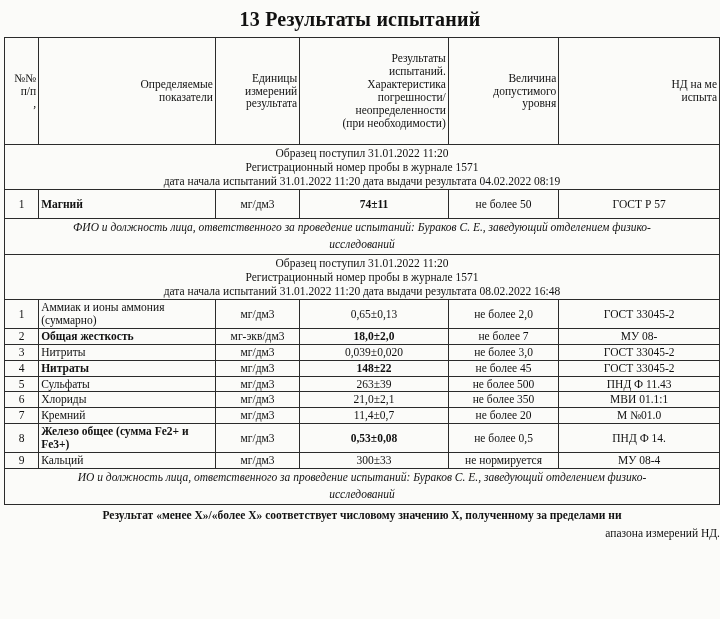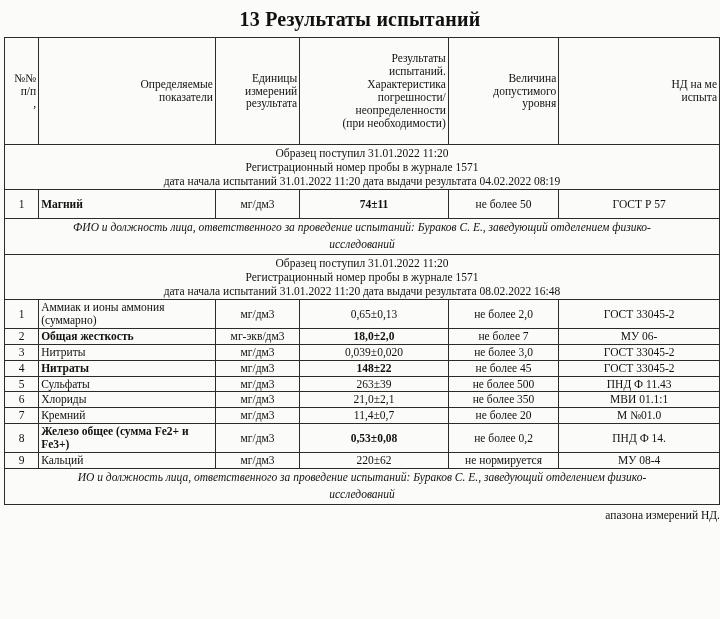--- a/index.html
+++ b/index.html
@@ -193,21 +193,21 @@
         <td class="center">не более 2,0</td>
         <td class="center">ГОСТ 33045-2</td>
       </tr>
 
       <tr>
         <td class="center">2</td>
         <td class="left bold">Общая жесткость</td>
         <td class="center">мг-экв/дм3</td>
         <td class="center bold">18,0±2,0</td>
         <td class="center">не более 7</td>
-        <td class="center">МУ 06-</td>
+        <td class="center">МУ 08-</td>
       </tr>
 
       <tr>
         <td class="center">3</td>
         <td class="left">Нитриты</td>
         <td class="center">мг/дм3</td>
         <td class="center">0,039±0,020</td>
         <td class="center">не более 3,0</td>
         <td class="center">ГОСТ 33045-2</td>
       </tr>
@@ -246,40 +246,41 @@
         <td class="center">11,4±0,7</td>
         <td class="center">не более 20</td>
         <td class="center">М №01.0</td>
       </tr>
 
       <tr class="row-tall">
         <td class="center">8</td>
         <td class="left bold">Железо общее (сумма Fe2+ и Fe3+)</td>
         <td class="center">мг/дм3</td>
         <td class="center bold">0,53±0,08</td>
-        <td class="center">не более 0,2</td>
+        <td class="center">не более 0,5</td>
         <td class="center">ПНД Ф 14.</td>
       </tr>
 
       <tr>
         <td class="center">9</td>
         <td class="left">Кальций</td>
         <td class="center">мг/дм3</td>
-        <td class="center">220±62</td>
+        <td class="center">300±33</td>
         <td class="center">не нормируется</td>
         <td class="center">МУ 08-4</td>
       </tr>
 
       <tr>
         <td colspan="6">
           <div class="resp-line">ИО и должность лица, ответственного за проведение испытаний: Бураков С. Е., заведующий отделением физико-</div>
           <div class="resp-line">исследований</div>
         </td>
       </tr>
 
     </tbody>
   </table>
 
   <div class="footer-wrap">
+    <div class="note bold">Результат «менее Х»/«более Х» соответствует числовому значению Х, полученному за пределами ни</div>
     <div class="note footer-line2">апазона измерений НД.</div>
   </div>
 
 </div>
 
 </body></html>

